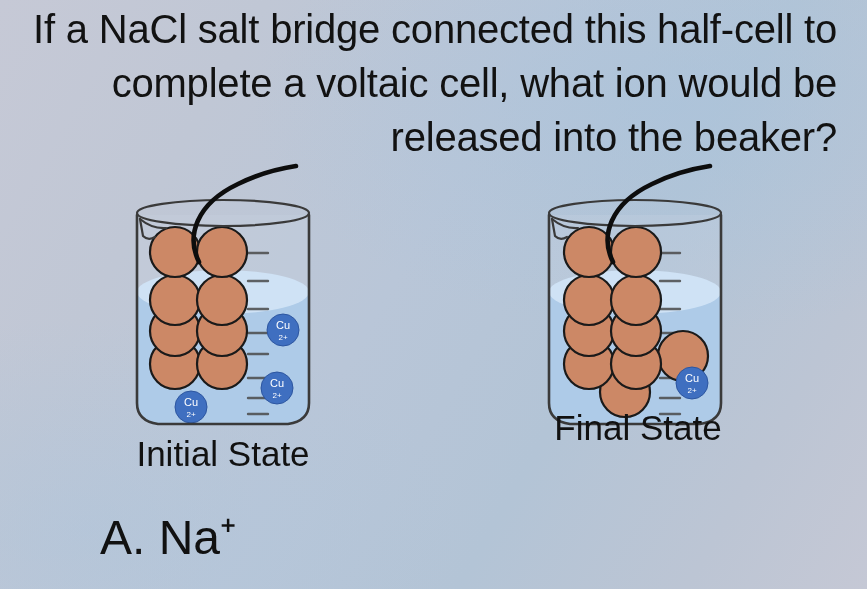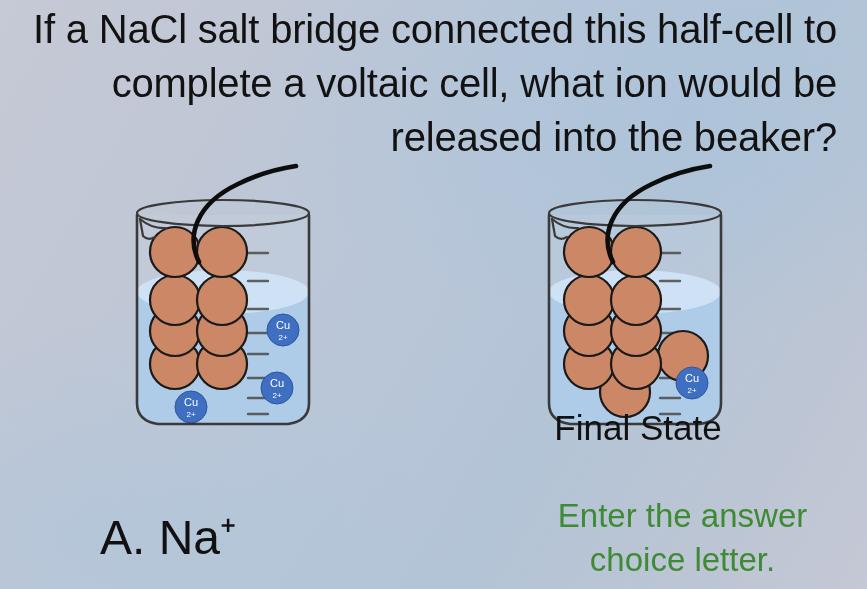--- a/index.html
+++ b/index.html
@@ -155,20 +155,21 @@
         <path d="M137,215 L137,403 Q137,421 158,424 L288,424 Q309,421 309,403 L309,215"></path>
         <ellipse cx="223" cy="213" rx="86" ry="13" stroke-width="2.2"></ellipse>
         <path d="M140,219 Q152,229 166,228" stroke-width="2.2"></path>
         <path d="M140,219 L143,236 Q148,241 155,237" stroke-width="2.2"></path>
       </g>
 
       <path d="M199,262 C186,236 196,204 238,184 C262,172 283,168 296,166" fill="none" stroke="#0d0d0d" stroke-width="4.6" stroke-linecap="round"></path>
     </svg>
   </div>
 
+  <div class="state-label" style="left:113px; top:434px; width:220px;">Initial State</div>
 
   <div class="scene" style="left:0px; top:0px;">
     <svg width="867" height="460" viewBox="0 0 867 460">
       <defs>
         <clipPath id="clipGlassB">
           <path d="M549,215 L549,403 Q549,421 570,424 L700,424 Q721,421 721,403 L721,215 Z"></path>
         </clipPath>
       </defs>
 
       <path d="M549,215 L549,403 Q549,421 570,424 L700,424 Q721,421 721,403 L721,215 Z" fill="#c9d5e3" fill-opacity="0.28"></path>
@@ -219,15 +220,14 @@
 
       <path d="M613,262 C600,236 610,204 652,184 C676,172 697,168 710,166" fill="none" stroke="#0d0d0d" stroke-width="4.6" stroke-linecap="round"></path>
     </svg>
   </div>
 
   <div class="state-label" style="left:528px; top:408px; width:220px;">Final State</div>
 
   <div class="answer" style="left:64px; top:515px;">A. Na⁺</div>
 
 
-  <div class="prompt">Enter the answer choice letter.</div>
 
 </div>
 
 </body></html>

